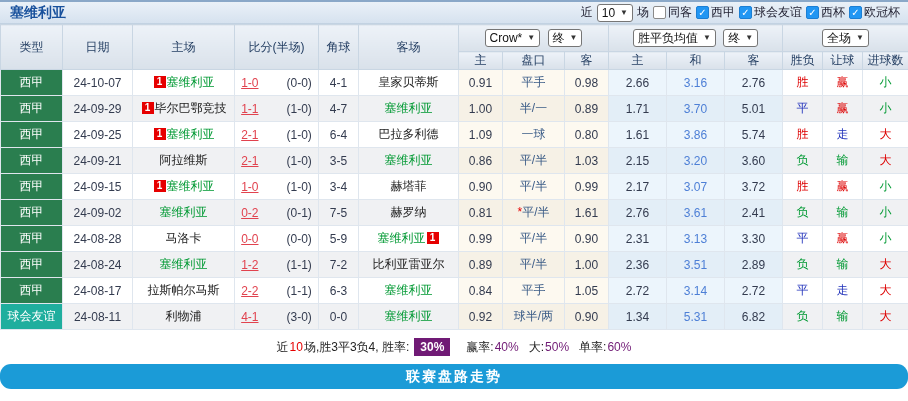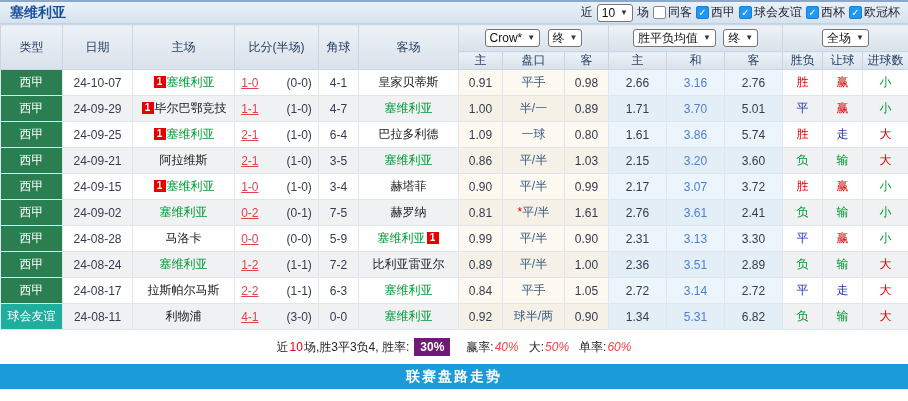--- a/index.html
+++ b/index.html
@@ -63,28 +63,28 @@
   .c-red { color:#dd0000; }
   .c-blue { color:#2233bb; }
   .c-green { color:#009933; }
 
   
   .summary {
     height:34px; display:flex; align-items:center; justify-content:center;
     font-size:12px; color:#222; gap:1px;
   }
   .summary .red { color:#e60000; }
-  .summary .blue { color:#ef4444;font-style:italic; }
+  .summary .blue { color:#701a75; }
   .summary .rate-badge {
     background:#701a75; color:#fff; font-weight:bold; padding:2px 6px; margin:0 6px 0 4px;
   }
   .summary .seg { margin-left:9px; }
   .bottombar {
     height:25px; background:#1b9bd7; color:#fff; font-size:14px; font-weight:bold;
-    display:flex; align-items:center; justify-content:center; letter-spacing:2px;
+    display:flex; align-items:center; justify-content:center; letter-spacing:2px;border-radius:11px;
   }
 </style>
 </head>
 <body>
 
 <div class="widget">
 
   <div class="topbar">
     <span class="title">塞维利亚</span>
     <span class="controls">

